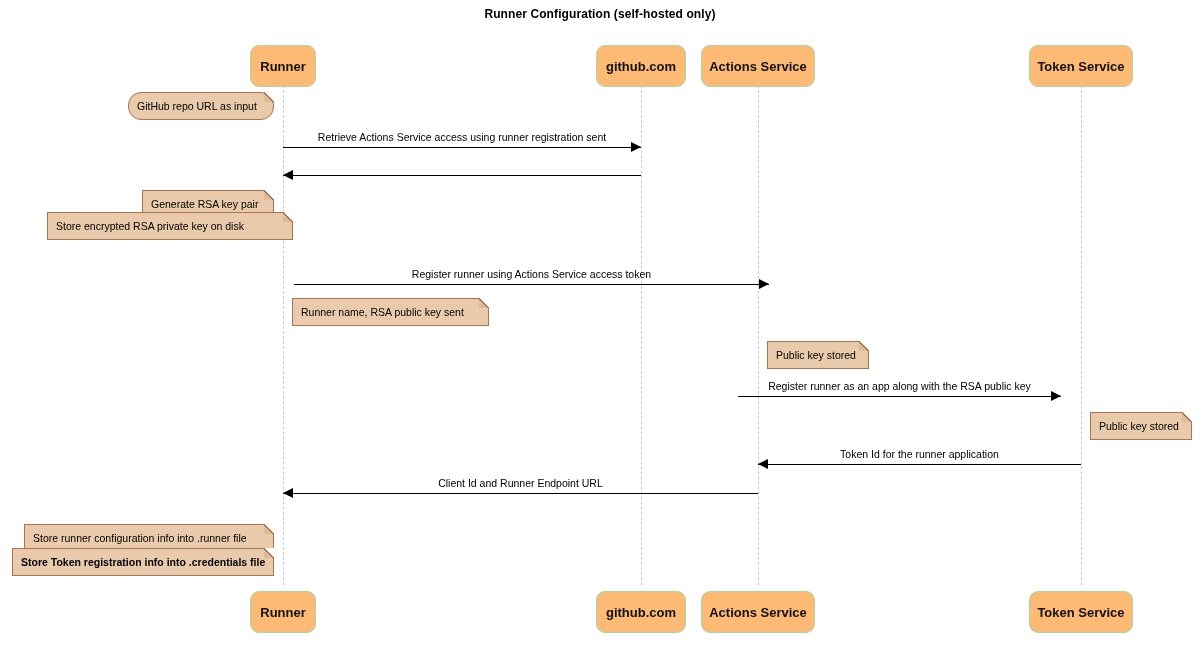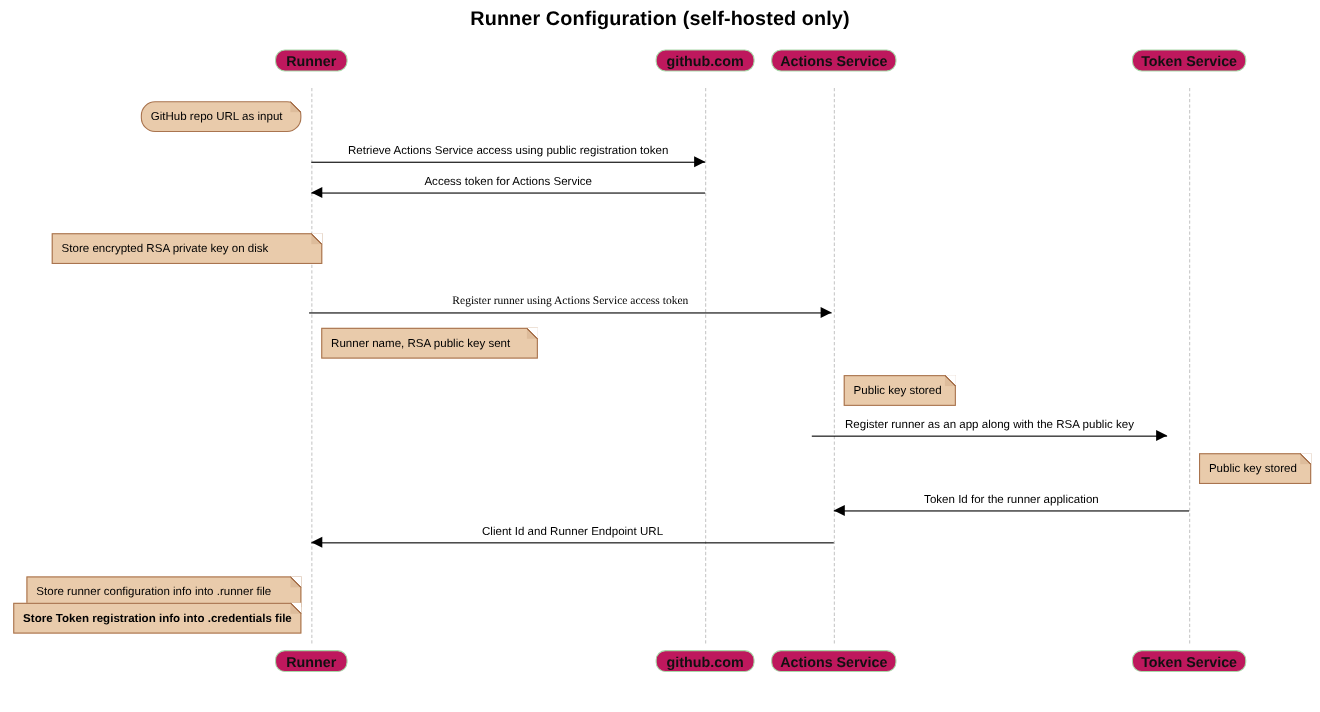--- a/index.html
+++ b/index.html
@@ -21,41 +21,41 @@
     inset: 0;
   }
 
   
   .diagram-title {
     position: absolute;
     left: 0;
     top: 7px;
     width: 1200px;
     text-align: center;
-    font-size: 18px;
+    font-size: 12px;
     font-weight: bold;
     letter-spacing: 0.1px;
     color: #000;
   }
 
   
   .lifeline {
     position: absolute;
     width: 0;
     border-left: 1px dashed #c8c8c8;
     top: 80px;
     height: 505px;
     z-index: 1;
   }
 
   
   .participant {
     position: absolute;
-    height: 20px;
-    background: #be185d;
+    height: 42px;
+    background: #fdba74;
     border: 1px solid #a7d7a7;
     border-radius: 9px;
     display: flex;
     align-items: center;
     justify-content: center;
     font-size: 13px;
     font-weight: bold;
     color: #111;
     white-space: nowrap;
     box-sizing: border-box;
@@ -154,32 +154,31 @@
   <div class="participant" style="left:596px;  top:45px; width:90px;">github.com</div>
   <div class="participant" style="left:701px;  top:45px; width:114px;">Actions Service</div>
   <div class="participant" style="left:1029px; top:45px; width:104px;">Token Service</div>
 
   <div class="participant" style="left:250px;  top:591px; width:66px;">Runner</div>
   <div class="participant" style="left:596px;  top:591px; width:90px;">github.com</div>
   <div class="participant" style="left:701px;  top:591px; width:114px;">Actions Service</div>
   <div class="participant" style="left:1029px; top:591px; width:104px;">Token Service</div>
 
   <div class="message to-right" style="left:283px; width:358px; top:132px;">
-    <div class="msg-label">Retrieve Actions Service access using public registration token</div>
+    <div class="msg-label">Retrieve Actions Service access using runner registration sent</div>
     <div class="msg-line"></div>
     <div class="arrow-head"></div>
   </div>
 
   <div class="message to-left" style="left:283px; width:358px; top:160px;">
-    <div class="msg-label">Access token for Actions Service</div>
-    <div class="msg-line"></div>
-    <div class="arrow-head"></div>
-  </div>
-
-  <div class="message to-right" style="left:281px; width:475px; top:269px;font-family:Liberation Serif, serif;">
+    <div class="msg-line"></div>
+    <div class="arrow-head"></div>
+  </div>
+
+  <div class="message to-right" style="left:294px; width:475px; top:269px;">
     <div class="msg-label">Register runner using Actions Service access token</div>
     <div class="msg-line"></div>
     <div class="arrow-head"></div>
   </div>
 
   <div class="message to-right" style="left:738px; width:323px; top:381px;">
     <div class="msg-label">Register runner as an app along with the RSA public key</div>
     <div class="msg-line"></div>
     <div class="arrow-head"></div>
   </div>
@@ -194,20 +193,24 @@
     <div class="msg-label">Client Id and Runner Endpoint URL</div>
     <div class="msg-line"></div>
     <div class="arrow-head"></div>
   </div>
 
   <div class="note" style="left:128px; top:92px; width:146px;border-radius:13px;">
     <span class="note-text">GitHub repo URL as input</span>
     <span class="note-fold"></span>
   </div>
 
+  <div class="note" style="left:142px; top:190px; width:132px;">
+    <span class="note-text">Generate RSA key pair</span>
+    <span class="note-fold"></span>
+  </div>
 
   <div class="note" style="left:47px; top:212px; width:246px;">
     <span class="note-text">Store encrypted RSA private key on disk</span>
     <span class="note-fold"></span>
   </div>
 
   <div class="note" style="left:292px; top:298px; width:197px;">
     <span class="note-text">Runner name, RSA public key sent</span>
     <span class="note-fold"></span>
   </div>

